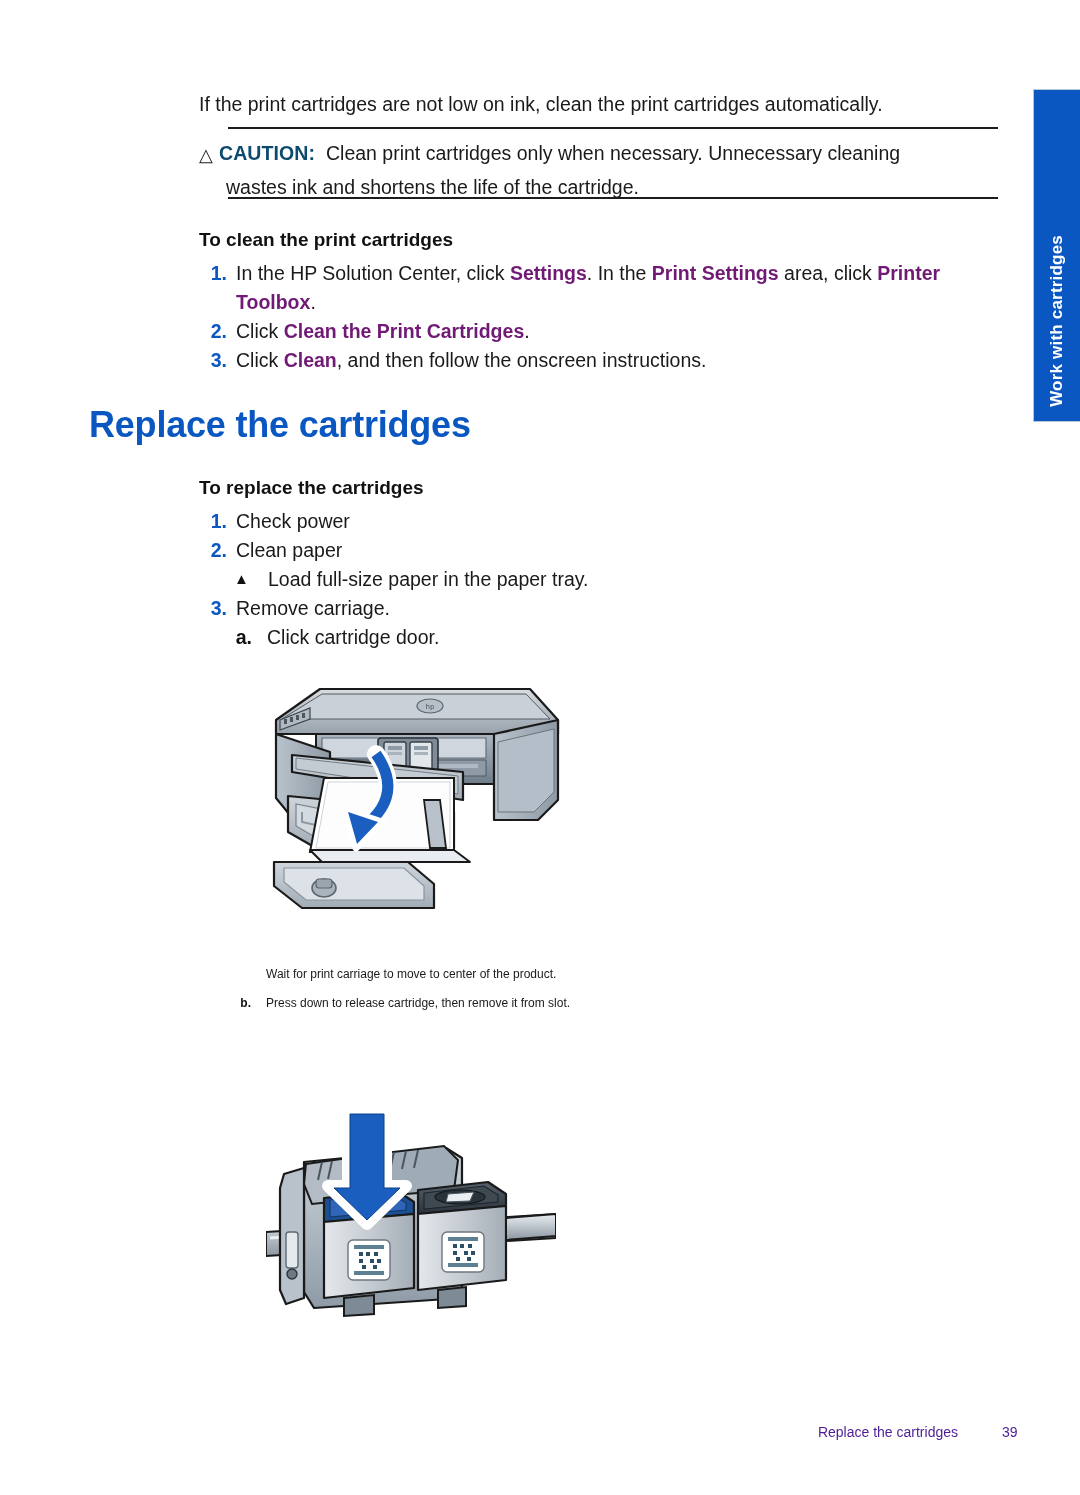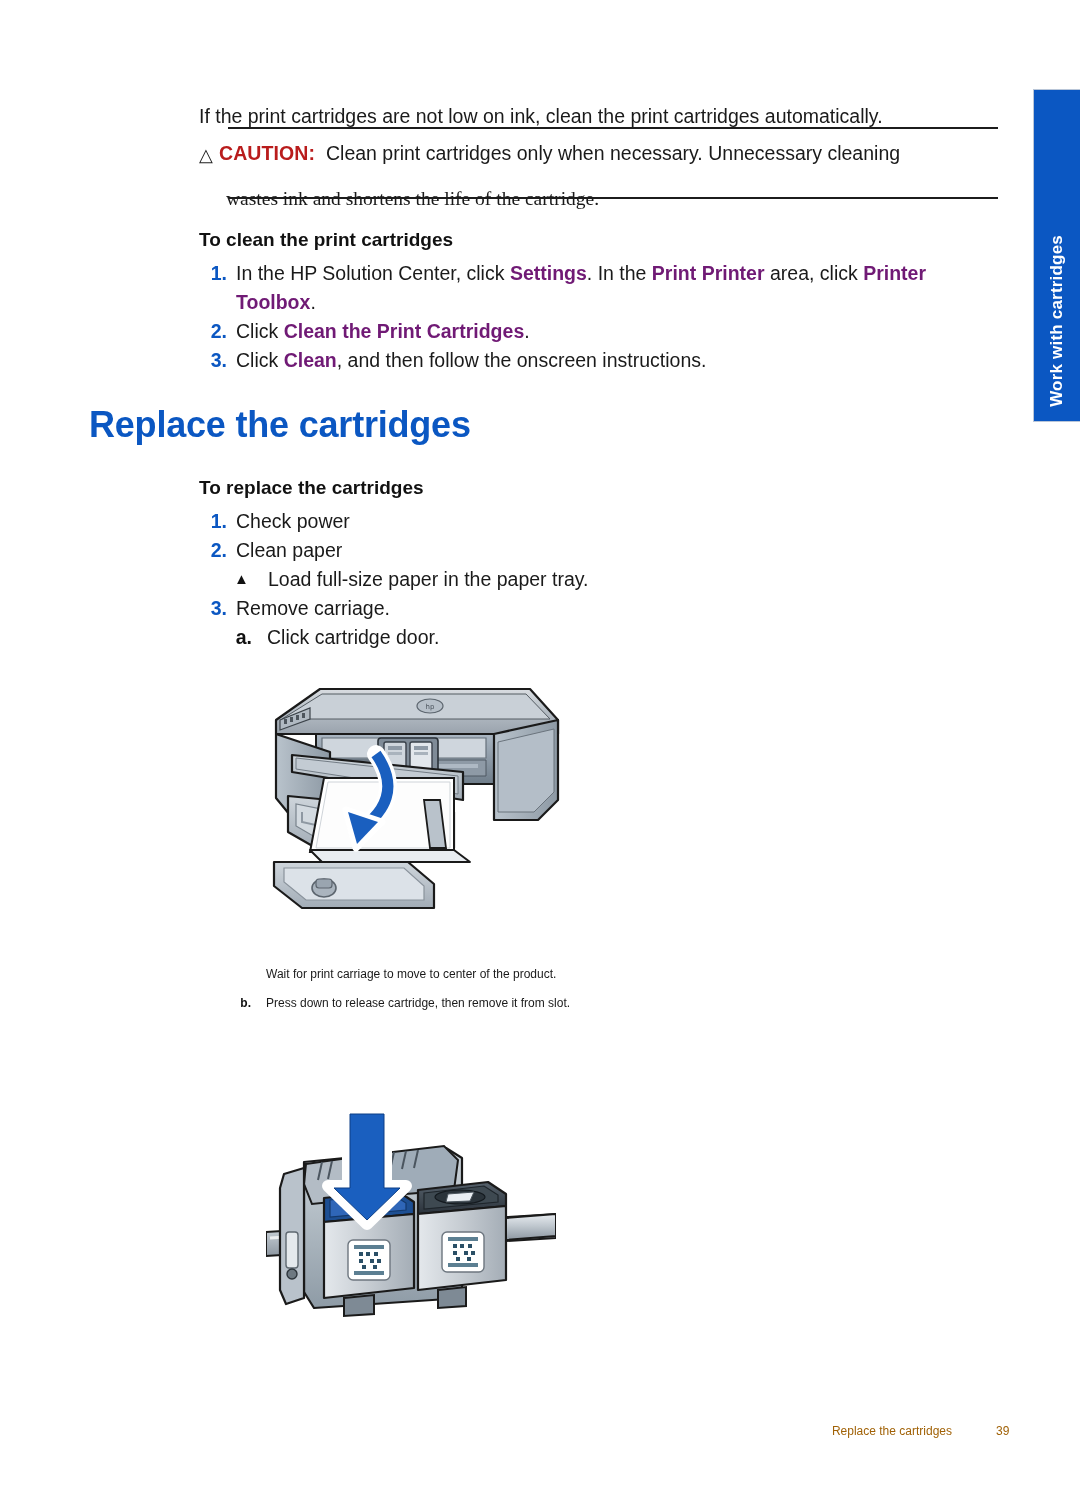--- a/index.html
+++ b/index.html
@@ -47,21 +47,21 @@
     font-size: 17px;
     font-weight: bold;
     white-space: nowrap;
     letter-spacing: 0.2px;
   }
 
   
   .intro {
     position: absolute;
     left: 199px;
-    top: 102px;
+    top: 90px;
     width: 800px;
     font-size: 19.5px;
     line-height: 28px;
     color: #1a1a1a;
   }
 
   .rule {
     position: absolute;
     left: 228px;
     width: 770px;
@@ -80,29 +80,28 @@
     line-height: 28px;
   }
   .caution-tri {
     display: inline-block;
     width: 20px;
     vertical-align: -1px;
     font-size: 18px;
     color: #1a1a1a;
   }
   .caution-word {
-    color: #b91c1c;
+    color: #0c4a6e;
     font-weight: bold;
     letter-spacing: .1px;
   }
   .caution-line2 {
     display: block;
     margin-left: 27px;
-    margin-top: 16px;
-    font-family: Liberation Serif, serif;
+    margin-top: 4px;
   }
 
   .sec-head {
     position: absolute;
     font-size: 19px;
     font-weight: bold;
     color: #111111;
   }
   .head-clean   { left: 199px; top: 229px; }
   .head-replace { left: 199px; top: 477px; }
@@ -174,25 +173,25 @@
     width: 22px;
     text-align: right;
     font-weight: bold;
     color: #111111;
   }
 
   
   .footer {
     position: absolute;
     top: 1424px;
-    left: 2px;
+    left: 8px;
     width: 1030px;
     text-align: right;
-    font-size: 12px;
-    color: #a16207;
+    font-size: 14px;
+    color: #4c1d95;
   }
   .footer .ftitle { margin-right: 44px; }
   .footer .fpage  { display: inline-block; width: 36px; text-align: left; }
 
   
   .fig { position: absolute; }
   .fig-printer   { left: 258px; top: 672px; width: 320px; height: 256px; }
   .fig-cartridge { left: 266px; top: 1102px; width: 290px; height: 226px; }
 </style>
 </head>
@@ -211,21 +210,21 @@
     <span class="caution-tri">△</span><span class="caution-word">CAUTION:</span><span>&nbsp; <span>Clean print cartridges only when necessary. Unnecessary cleaning</span></span>
     <span class="caution-line2">wastes ink and shortens the life of the cartridge.</span>
   </div>
   <div class="rule rule-bot"></div>
 
   <div class="sec-head head-clean">To clean the print cartridges</div>
 
   <div class="olist list-clean">
     <div class="li">
       <span class="num">1.</span>
-      <span><span>In the HP Solution Center, click </span><b class="strong">Settings</b><span>. In the </span><b class="strong">Print Printer</b><span> area, click </span><b class="strong">Printer Toolbox</b><span>.</span></span>
+      <span><span>In the HP Solution Center, click </span><b class="strong">Settings</b><span>. In the </span><b class="strong">Print Settings</b><span> area, click </span><b class="strong">Printer Toolbox</b><span>.</span></span>
     </div>
     <div class="li">
       <span class="num">2.</span>
       <span><span>Click </span><b class="strong">Clean the Print Cartridges</b><span>.</span></span>
     </div>
     <div class="li">
       <span class="num">3.</span>
       <span><span>Click </span><b class="strong">Clean</b><span>, and then follow the onscreen instructions.</span></span>
     </div>
   </div>

